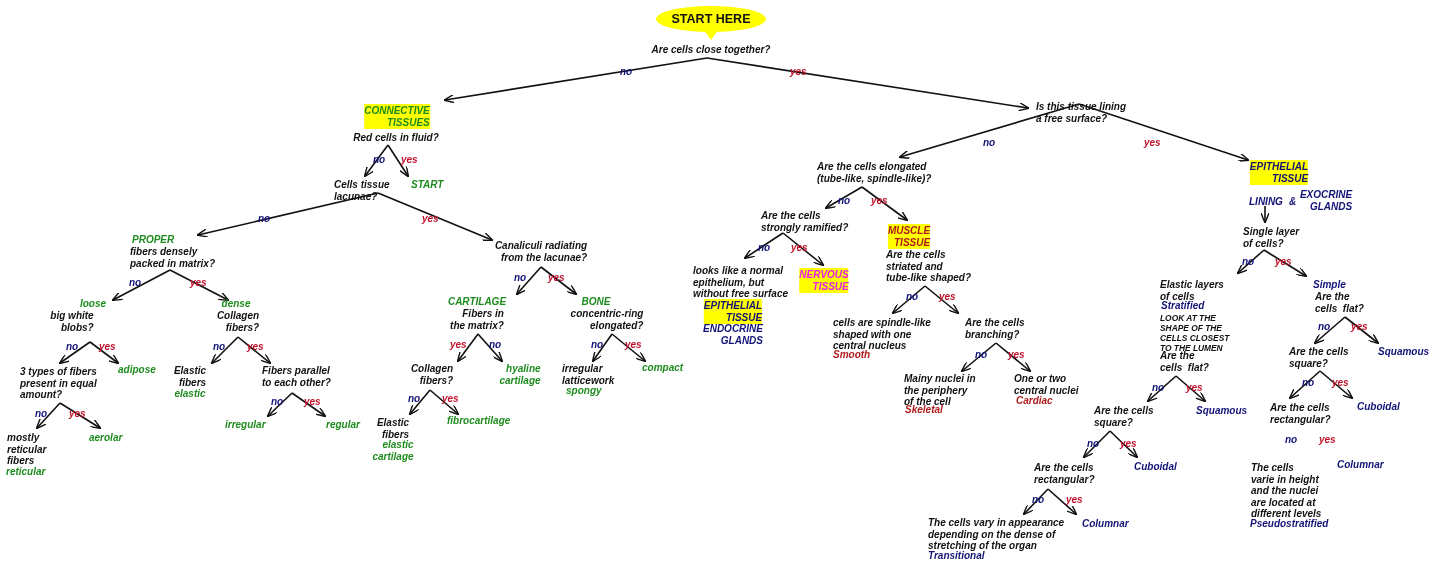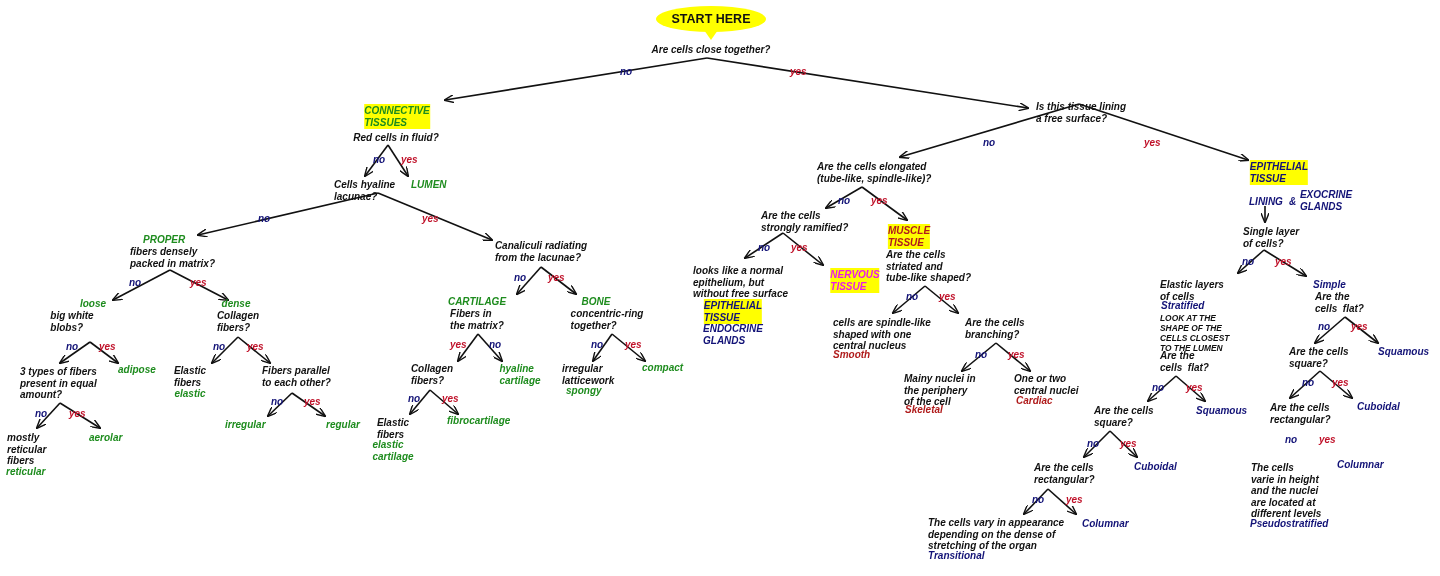--- a/index.html
+++ b/index.html
@@ -1,25 +1,25 @@
 <!DOCTYPE html>
 <html><head>
 <meta charset="utf-8">
 <style>
   html, body { margin:0; padding:0; background:#ffffff; }
   body { width:1440px; height:576px; position:relative; overflow:hidden;
          font-family:"Liberation Sans", sans-serif; }
   #edges { position:absolute; left:0; top:0; width:1440px; height:576px; }
   .node { position:absolute; font-style:italic; font-weight:bold; font-size:10px;
           line-height:11.5px; white-space:pre; color:#111; }
-  .c { text-align:left; transform:translateX(-50%); }
+  .c { text-align:right; transform:translateX(-50%); }
   .green { color:#1e8c1e; }
   .navy { color:#131377; }
   .red { color:#b01c1c; }
-  .magenta { color:#e81ee8;margin-left:31px; }
+  .magenta { color:#e81ee8; }
   .hl { background:#ffff00; padding:1px 0; }
   .small { font-size:8.4px; line-height:10px; }
   .no { position:absolute; color:#131377; font-style:italic; font-weight:bold; font-size:10px; }
   .yes { position:absolute; color:#c0122a; font-style:italic; font-weight:bold; font-size:10px; }
   #start { position:absolute; left:656px; top:6px; width:110px; height:28px; }
   #start svg { position:absolute; left:0; top:0; }
   #start span { position:absolute; left:0; top:6px; width:110px; text-align:center;
                 font-weight:bold; font-size:12.5px; color:#111; }
 </style>
 </head>
@@ -92,27 +92,27 @@
 
 <div class="node c" style="left:711px;top:44px">Are cells close together?</div>
 <div class="no" style="left:620px;top:66px">no</div>
 <div class="yes" style="left:790px;top:66px">yes</div>
 
 <div class="node c green hl" style="left:397px;top:104px">CONNECTIVE
 TISSUES</div>
 <div class="node c" style="left:396px;top:132px">Red cells in fluid?</div>
 <div class="no" style="left:373px;top:154px">no</div>
 <div class="yes" style="left:401px;top:154px">yes</div>
-<div class="node green" style="left:411px;top:179px">LUMEN</div>
-<div class="node" style="left:334px;top:179px">Cells hyaline
+<div class="node green" style="left:411px;top:179px">START</div>
+<div class="node" style="left:334px;top:179px">Cells tissue
 lacunae?</div>
 <div class="no" style="left:258px;top:213px">no</div>
 <div class="yes" style="left:422px;top:213px">yes</div>
 
-<div class="node green" style="left:143px;top:234px">PROPER</div>
+<div class="node green" style="left:132px;top:234px">PROPER</div>
 <div class="node" style="left:130px;top:246px">fibers densely
 packed in matrix?</div>
 <div class="no" style="left:129px;top:277px">no</div>
 <div class="yes" style="left:190px;top:277px">yes</div>
 <div class="node c green" style="left:93px;top:298px">loose</div>
 <div class="node c" style="left:72px;top:310px">big white
 blobs?</div>
 <div class="no" style="left:66px;top:341px">no</div>
 <div class="yes" style="left:99px;top:341px">yes</div>
 <div class="node green" style="left:118px;top:364px">adipose</div>
@@ -156,21 +156,21 @@
 fibers?</div>
 <div class="no" style="left:408px;top:393px">no</div>
 <div class="yes" style="left:442px;top:393px">yes</div>
 <div class="node c" style="left:393px;top:417px">Elastic
 fibers</div>
 <div class="node c green" style="left:393px;top:439px">elastic
 cartilage</div>
 <div class="node green" style="left:447px;top:415px">fibrocartilage</div>
 <div class="node c green" style="left:596px;top:296px">BONE</div>
 <div class="node c" style="left:607px;top:308px">concentric-ring
-together?</div>
+elongated?</div>
 <div class="no" style="left:591px;top:339px">no</div>
 <div class="yes" style="left:625px;top:339px">yes</div>
 <div class="node" style="left:562px;top:363px">irregular
 latticework</div>
 <div class="node green" style="left:566px;top:385px">spongy</div>
 <div class="node green" style="left:642px;top:362px">compact</div>
 
 <div class="node" style="left:1036px;top:101px">Is this tissue lining
 a free surface?</div>
 <div class="no" style="left:983px;top:137px">no</div>

